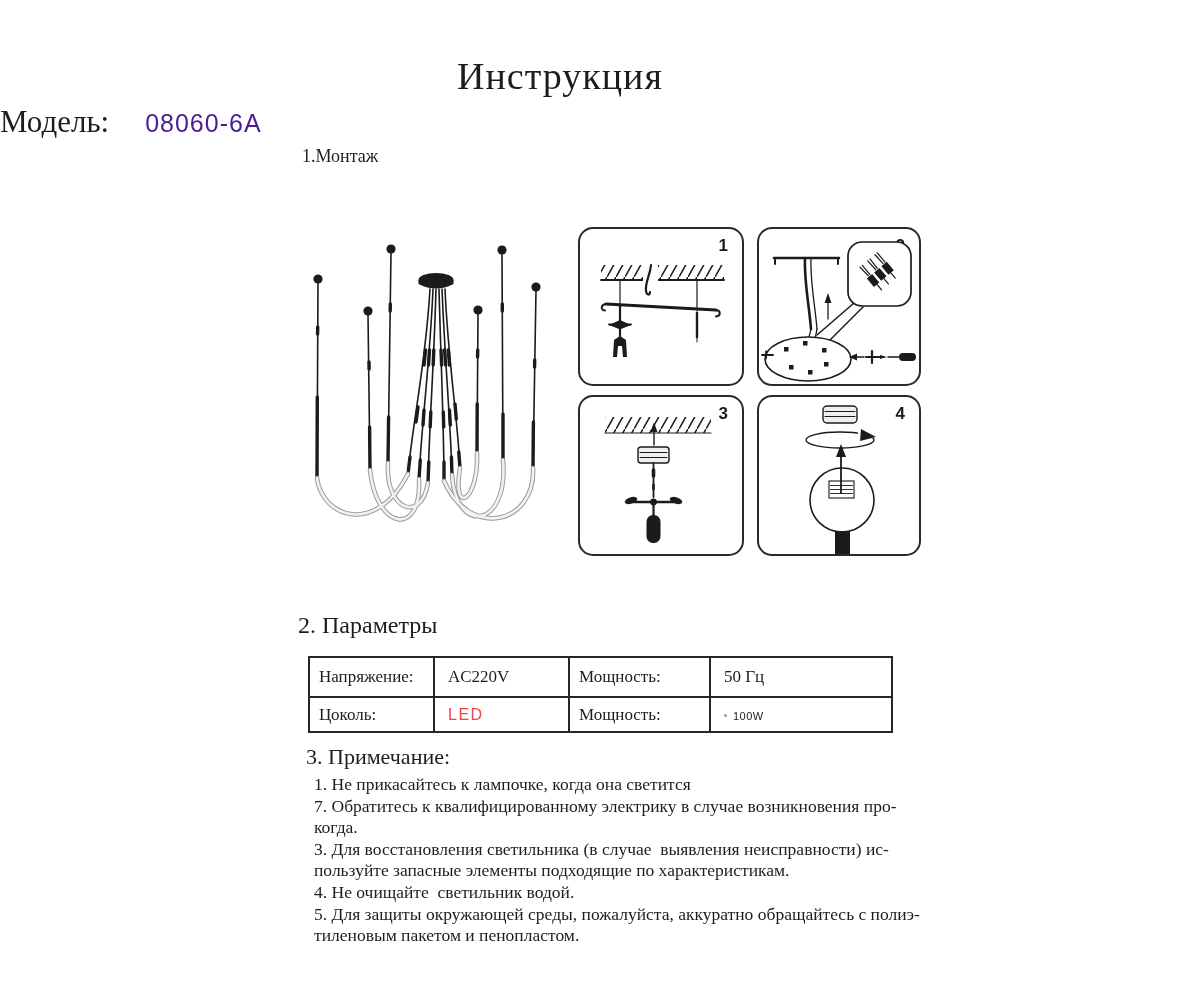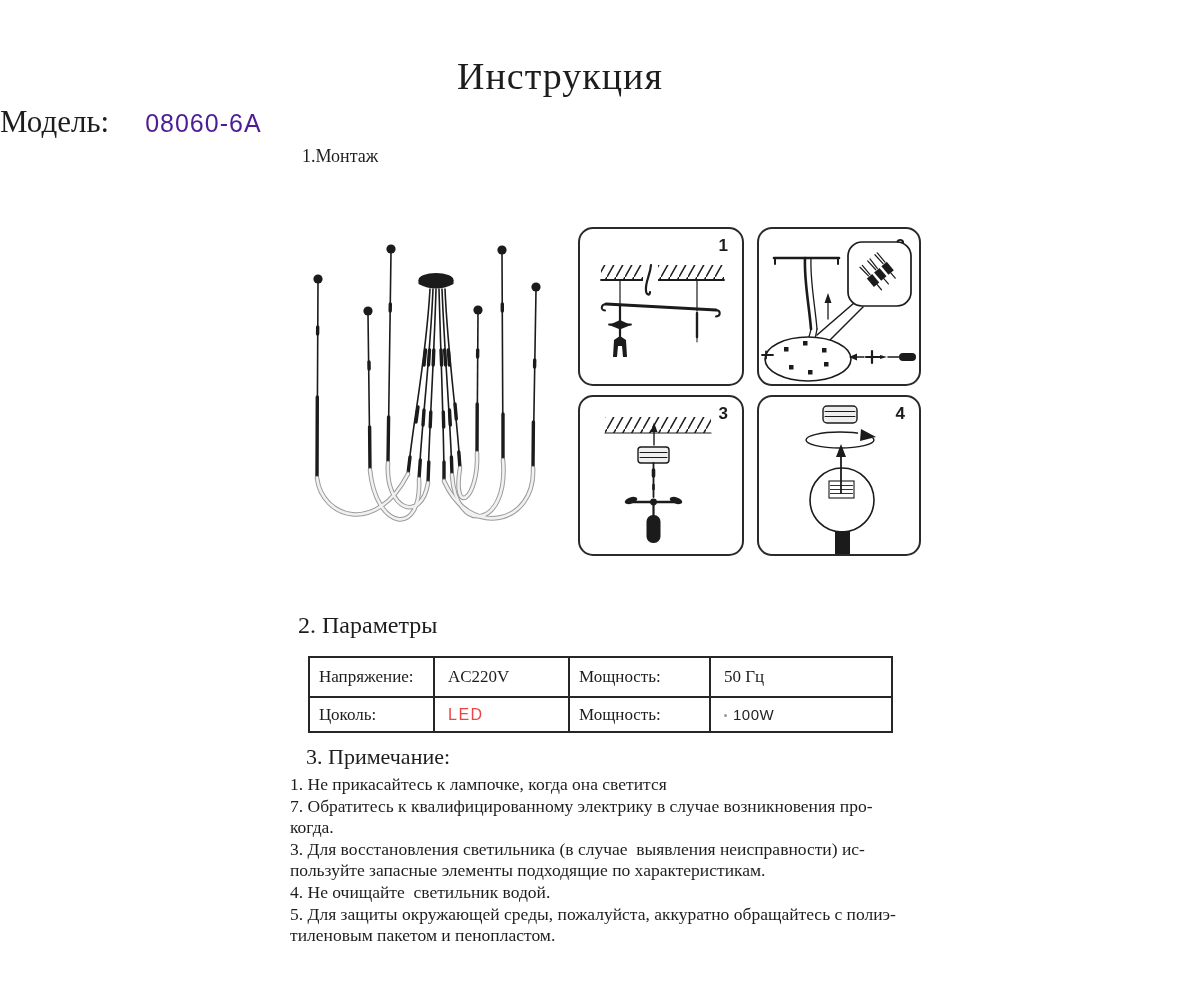--- a/index.html
+++ b/index.html
@@ -25,25 +25,25 @@
   .step-num{position:absolute;top:7px;right:14px;font-family:"Liberation Sans",sans-serif;
             font-weight:bold;font-size:17px;color:#1b1b1b;}
   .step-box svg{position:absolute;left:0;top:0;}
   
   .params-table{left:308px;top:656px;border-collapse:collapse;table-layout:fixed;}
   .params-table td{border:2px solid #262626;font-size:17px;padding:0 0 0 9px;vertical-align:middle;}
   .params-table tr:first-child td{height:38px;}
   .params-table tr:last-child td{height:33px;border-radius:8px;}
   td.val{padding-left:13px;}
   .sans-val{font-family:"Liberation Sans",sans-serif;font-size:16px;letter-spacing:1.5px;color:#ef4444;}
-  .sans-sm{font-family:"Liberation Sans",sans-serif;font-size:15px;letter-spacing:.5px;color:#222;}
+  .sans-sm{font-family:"Liberation Sans",sans-serif;font-size:11px;letter-spacing:.5px;color:#222;}
   .dot{display:inline-block;width:3px;height:3px;border-radius:50%;background:#999;
        vertical-align:middle;margin:0 6px 0 0;}
   
-  .notes{left:290px;top:774px;width:640px;font-size:17.5px;line-height:21.6px;}
+  .notes{left:314px;top:774px;width:640px;font-size:17.5px;line-height:21.6px;}
   .note-line{white-space:pre;}
 </style>
 </head>
 <body>
 
 <div class="page">
 
   <div class="abs title-wrap">
     <span class="doc-title">Инструкция</span>
   </div>

